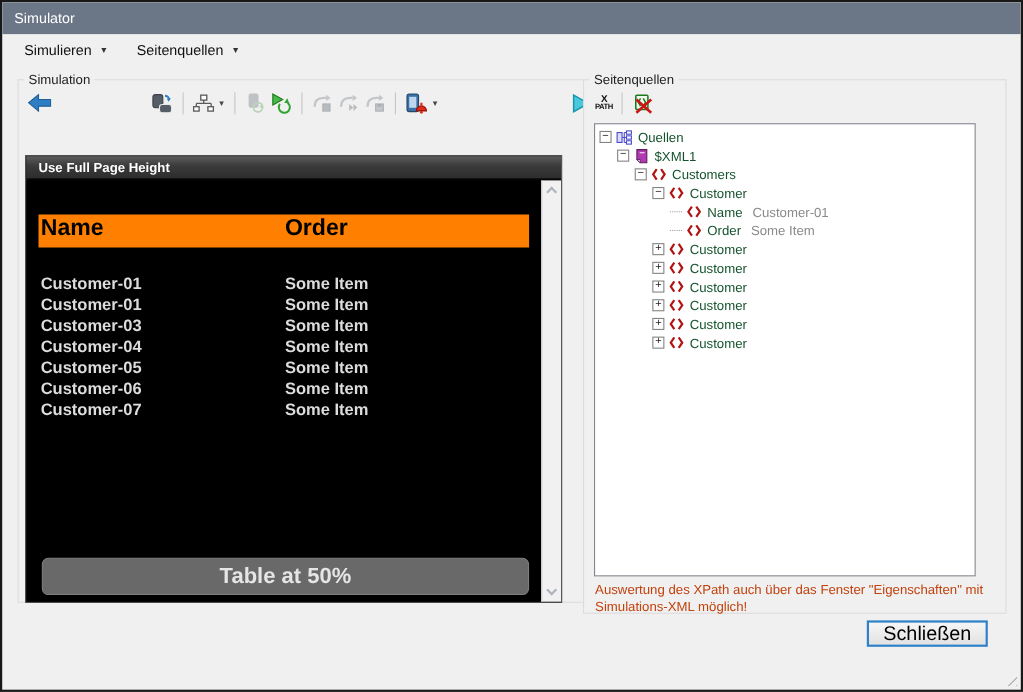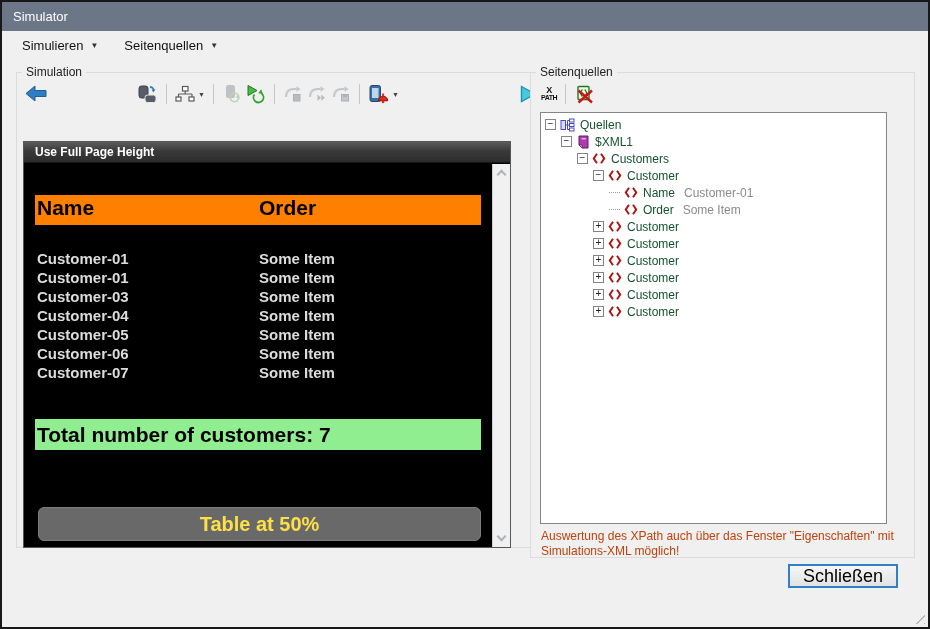--- a/index.html
+++ b/index.html
@@ -54,21 +54,21 @@
   .col1{ position:absolute; left:2px; top:1px; }
   .col2{ position:absolute; left:224px; top:1px; }
   .drows{ position:absolute; left:11px; top:85px; width:446px; }
   .drow{ position:relative; height:19px; font-size:15px; font-weight:bold; color:#dcdcdc; }
   .green-bar{ position:absolute; left:11px; top:255px; width:446px; height:31px;
               background:var(--green,#90ee90); color:#000; font-weight:bold; font-size:21px;
               display:flex; align-items:center; padding-left:2px; }
   .dev-buttons{ position:absolute; left:14px; top:343px; width:443px; height:34px;
                 display:flex; gap:7px; }
   .dev-btn{ flex:1; background:var(--devbtn,#696969); border:1px solid #7e7e7e; border-radius:6px;
-            color:#fde047; font-size:20px; font-weight:bold; display:flex; align-items:center;
+            color:#e5e5e5; font-size:20px; font-weight:bold; display:flex; align-items:center;
             justify-content:center; cursor:default; }
 
   
   .tree-box{ position:absolute; left:9px; top:39px; width:347px; height:412px; background:#fff;
              border:1px solid #82878c; overflow:hidden; font-size:12px; padding-top:3px; }
   .tree-row{ height:17px; display:flex; align-items:center; white-space:nowrap; cursor:default; }
   .exp{ width:11px; height:11px; border:1px solid #848484; background:#fff; flex:none;
         font-size:10px; line-height:8px; text-align:center; color:#222; margin-right:4px; }
   .stub{ width:11px; height:0; border-top:1px dotted #9a9a9a; flex:none; margin-right:4px; }
   .ticon{ margin-right:5px; display:inline-flex; flex:none; }
@@ -238,21 +238,20 @@
      </div>
             <div class="drow">
        <span class="col1">Customer-06</span>
        <span class="col2">Some Item</span>
      </div>
             <div class="drow">
        <span class="col1">Customer-07</span>
        <span class="col2">Some Item</span>
      </div>
           </div>
-        <div class="green-bar">Total number of customers: 7</div>
         <div class="dev-buttons">
           <div class="dev-btn">Table at 50%</div>
         </div>
       </div>
       <div class="phone-scroll">
         <span class="chev up"></span>
         <span class="chev down"></span>
       </div>
     </div>
   </div>

